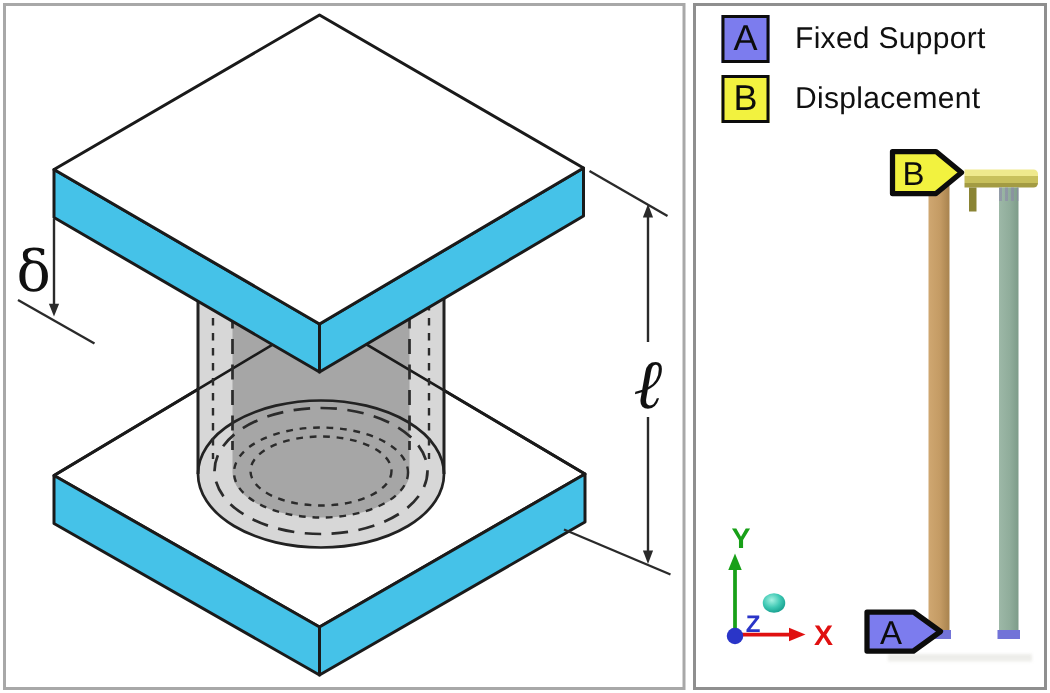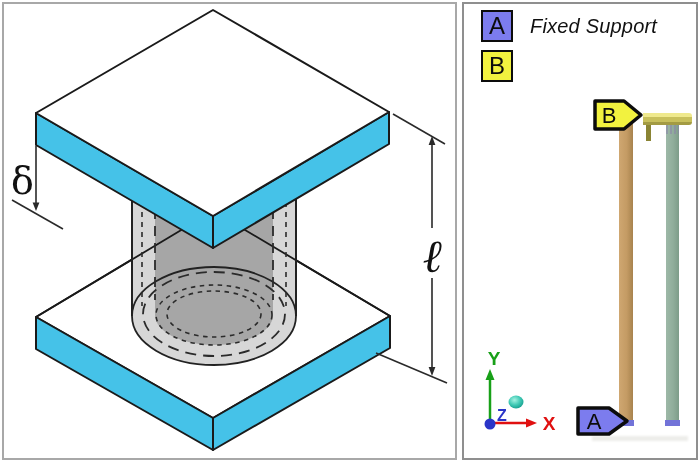--- a/index.html
+++ b/index.html
@@ -10,21 +10,21 @@
   #right-panel{left:462px;top:2px;width:236px;height:458px;border:2px solid #8f8f8f;}
   #left-panel svg{position:absolute;left:0;top:0;}
 
   
   .legend-row{position:absolute;display:flex;align-items:center;}
   .legend-box{width:32px;height:32px;border:2.5px solid #0c0c0c;box-sizing:border-box;
               display:flex;align-items:center;justify-content:center;
               font-size:24px;color:#0c0c0c;}
   .box-a{background:#7c7cee;}
   .box-b{background:#f2f23f;}
-  .legend-label{margin-left:17px;font-size:20px;color:#101010;letter-spacing:0.2px;font-style:italic;}
+  .legend-label{margin-left:17px;font-size:20px;color:#101010;letter-spacing:0.2px;}
 
   
   .bar{position:absolute;}
   #beam-top{left:179px;top:109px;width:49px;height:12px;
             background:linear-gradient(to bottom,#efe98d 0 35%,#c8c05c 35% 75%,#a39b43 75% 100%);
             border-radius:0 3px 3px 0;}
   #beam-stub{left:182px;top:121px;width:5px;height:16px;background:#8a8434;}
   #bar-tan{left:155px;top:120px;width:14px;height:298px;
            background:linear-gradient(to right,#cfa771,#c49b64 55%,#a8834e);}
   #bar-teal{left:202px;top:121px;width:13px;height:297px;
@@ -96,20 +96,21 @@
   <div class="legend-row" style="left:17px;top:6px;">
     <div class="legend-box box-a">
       <span>A</span>
     </div>
     <span class="legend-label">Fixed Support</span>
   </div>
   <div class="legend-row" style="left:17px;top:46px;">
     <div class="legend-box box-b">
       <span>B</span>
     </div>
+    <span class="legend-label">Displacement</span>
   </div>
 
   <div id="beam-top" class="bar"></div>
   <div id="beam-stub" class="bar"></div>
   <div id="bar-tan" class="bar"></div>
   <div id="bar-teal" class="bar"></div>
   <div id="bar-teal-speckle" class="bar"></div>
   <div id="cap-tan" class="cap"></div>
   <div id="cap-teal" class="cap"></div>
   <div id="ground-shadow"></div>

